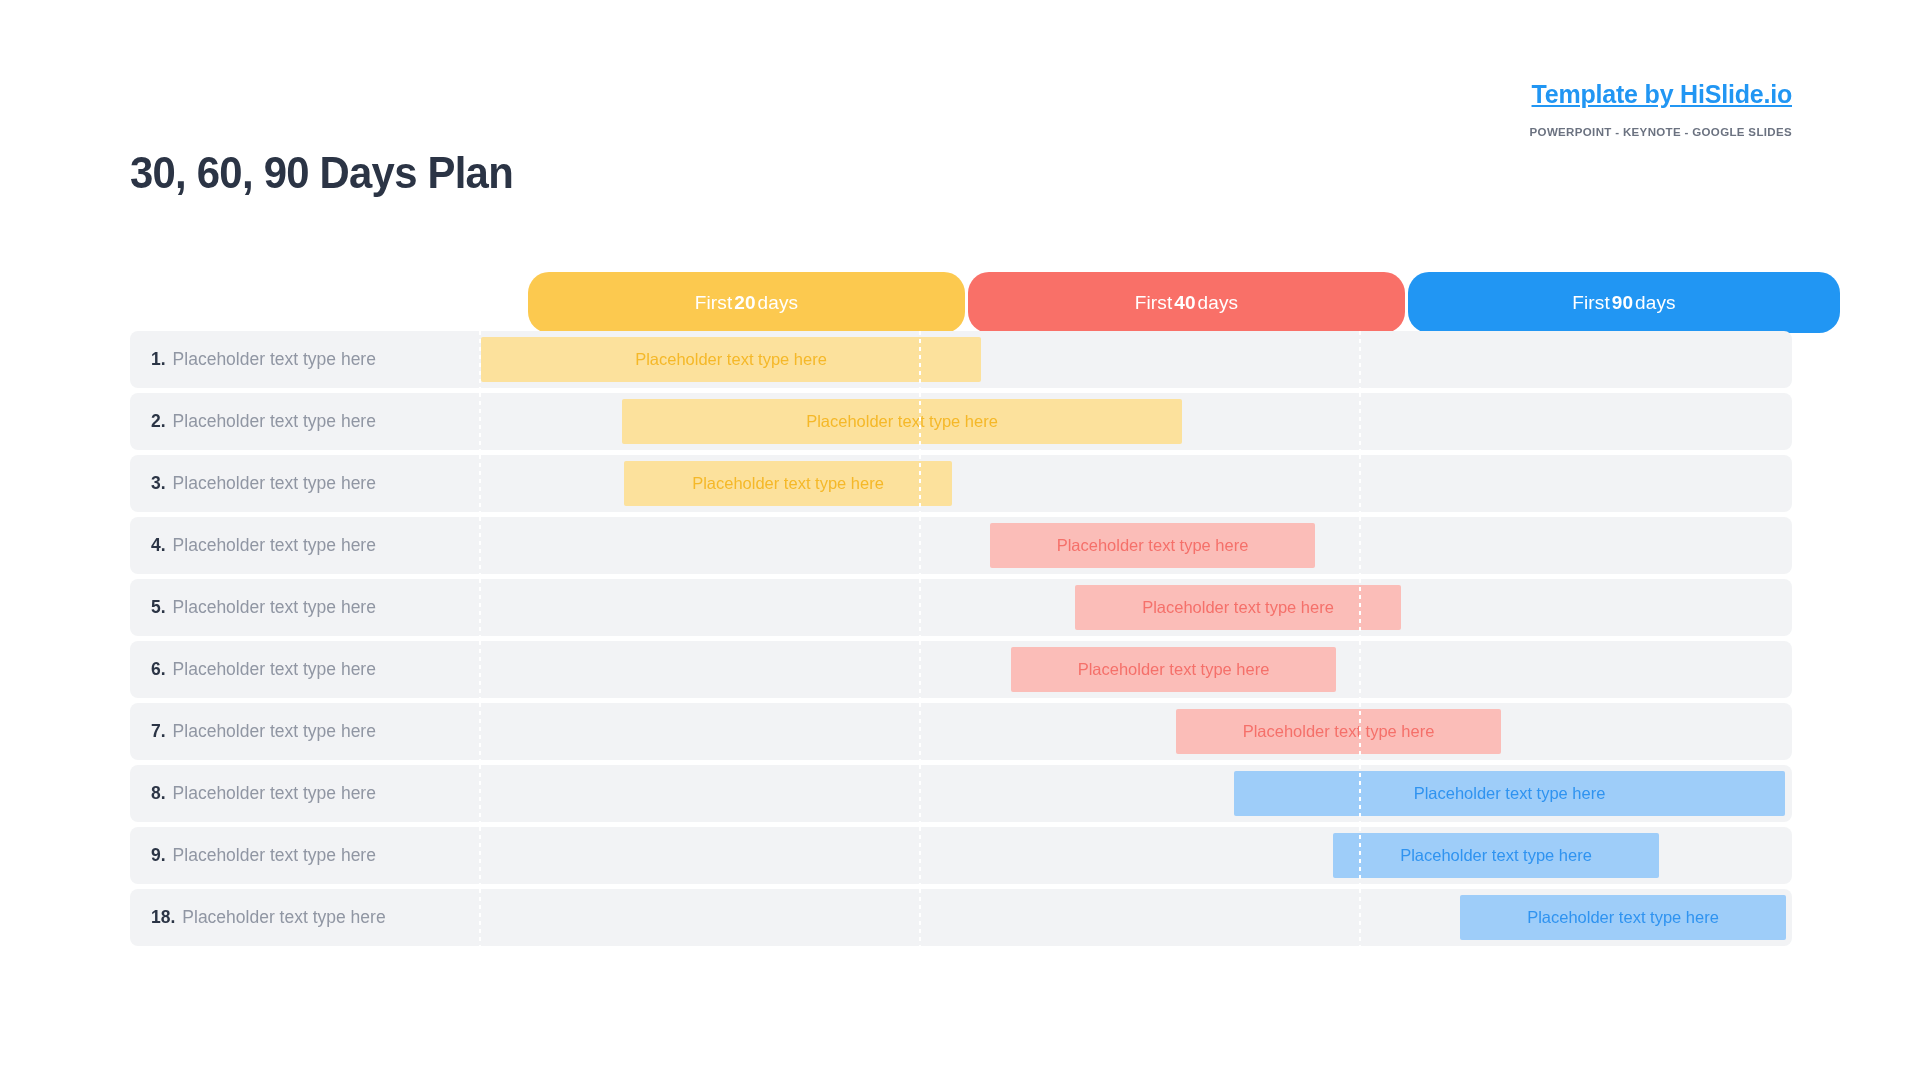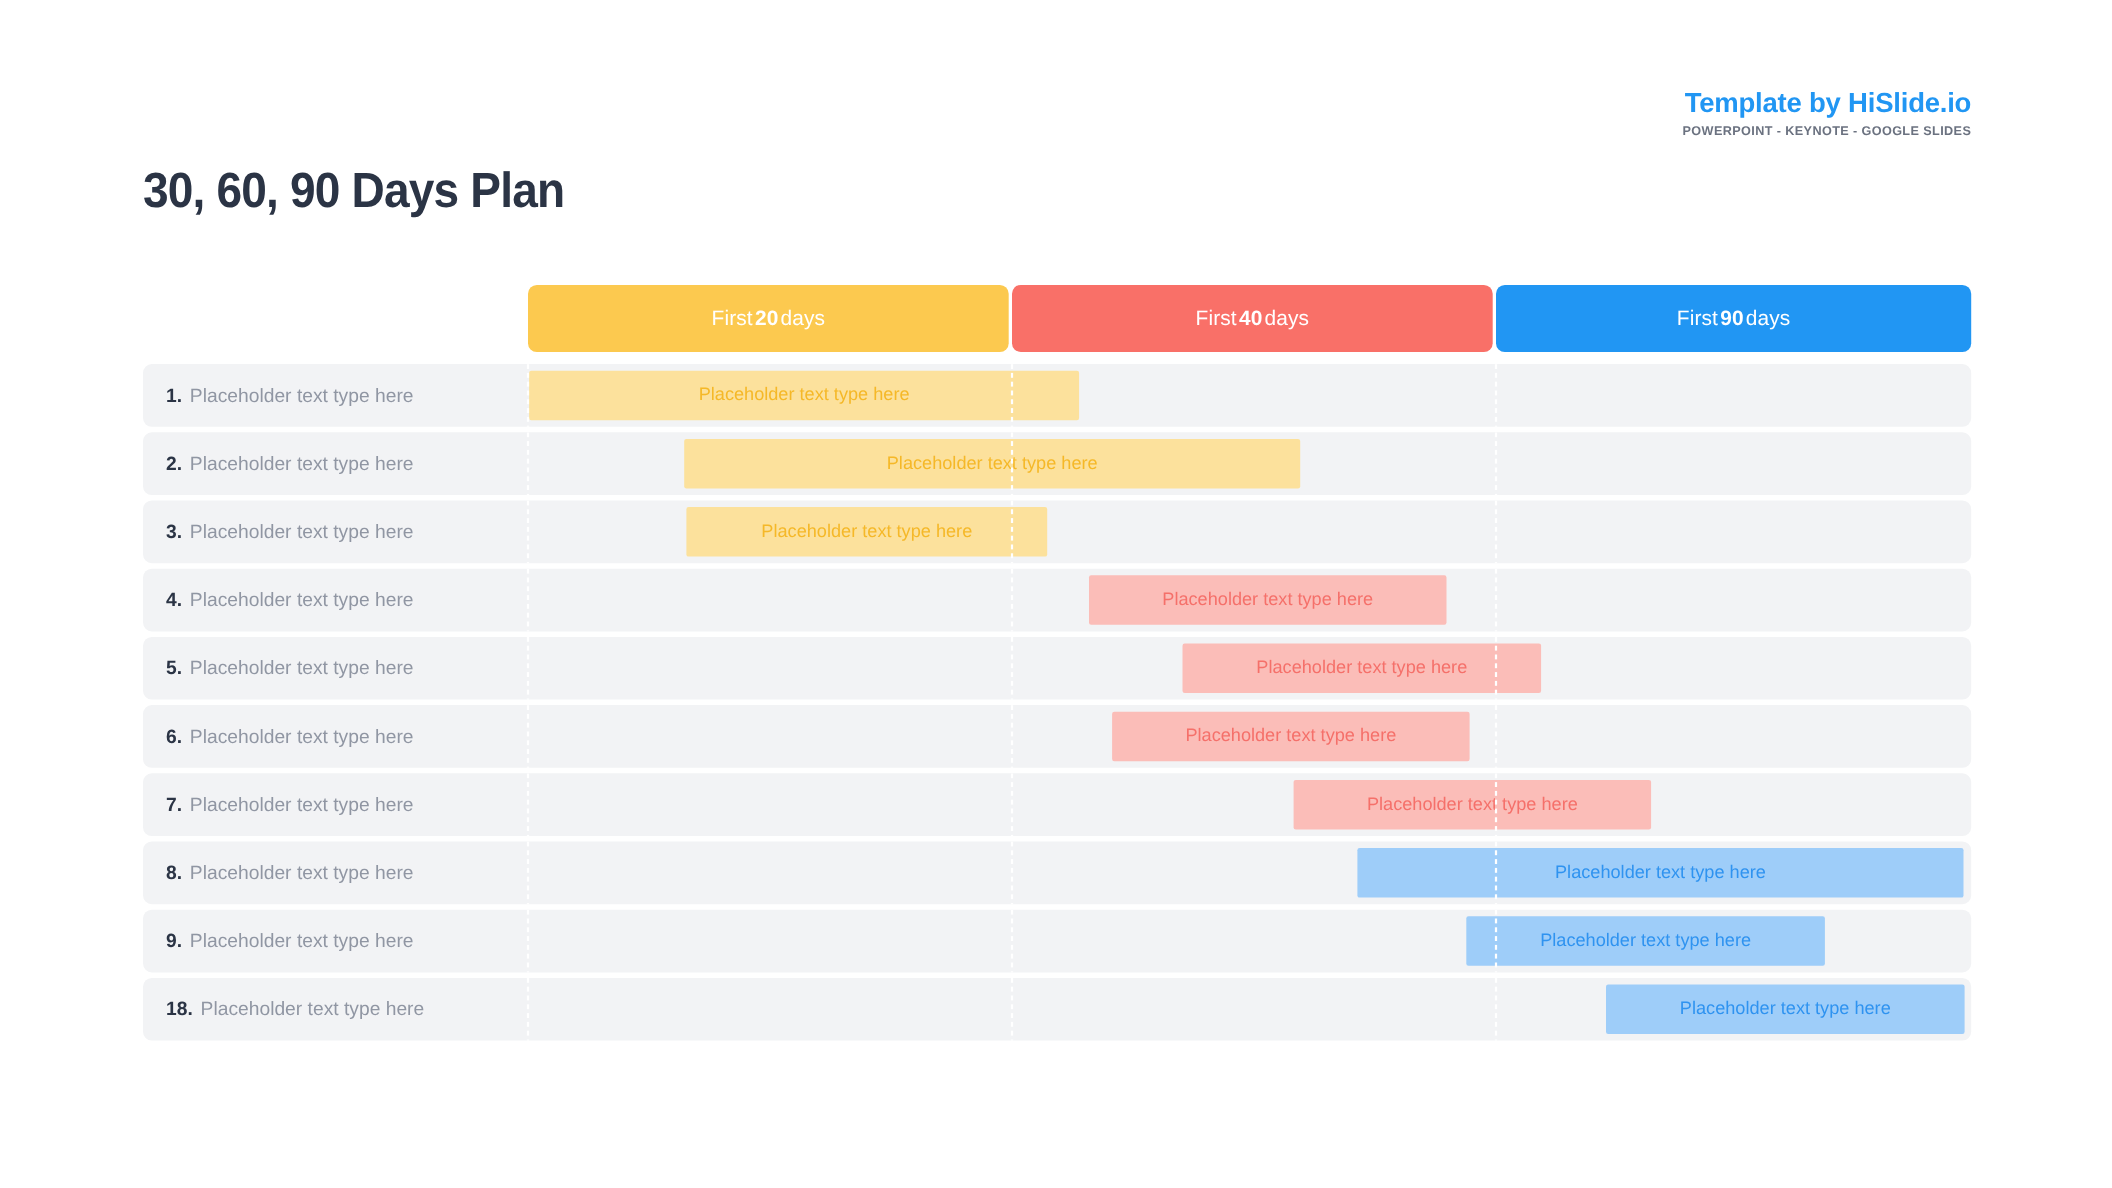--- a/index.html
+++ b/index.html
@@ -5,42 +5,43 @@
   html,body{margin:0;padding:0;}
   body{
     width:1920px;height:1080px;background:#ffffff;
     font-family:"Liberation Sans","DejaVu Sans",sans-serif;
     overflow:hidden;position:relative;
   }
   .slide{position:absolute;inset:0;}
 
   
   .brand{position:absolute;right:128px;top:82px;text-align:right;line-height:1;}
-  .brand-line1{font-size:25px;font-weight:700;color:#2196F3;letter-spacing:-0.2px;white-space:nowrap;}
+  .brand-line1{font-size:25px;font-weight:700;color:#2196F3;letter-spacing:-0.2px;white-space:nowrap;text-decoration:underline;}
   .brand-line1 .lite{font-weight:600;}
-  .brand-line2{margin-top:8px;font-size:11.5px;font-weight:600;color:#6b7280;letter-spacing:0.35px;white-space:nowrap;}
+  .brand-line2{margin-top:20px;font-size:11.5px;font-weight:600;color:#6b7280;letter-spacing:0.35px;white-space:nowrap;}
 
   
   .title{
     position:absolute;left:130px;top:150px;
     font-size:45px;font-weight:800;color:#2b3445;
     letter-spacing:-0.8px;line-height:1;white-space:nowrap;
     transform:scaleX(0.93);transform-origin:left center;
   }
 
   
   .table{position:absolute;left:130px;top:259px;width:1662px;}
 
   
   .thead{position:relative;height:61px;}
   .th{
-    position:absolute;top:0;height:61px;border-radius:8px;
+    position:absolute;top:13px;height:61px;border-radius:21px;
     display:flex;align-items:center;justify-content:center;
     color:#ffffff;font-size:19px;font-weight:500;letter-spacing:0.1px;
     white-space:nowrap;
+    margin-left:48px;
   }
   .th b{font-weight:800;padding:0 2px;}
 
   
   .tbody{position:relative;margin-top:11px;}
   .row{
     position:relative;height:57px;margin-bottom:5px;
     background:#f2f3f5;border-radius:8px;
   }
   .row-label{

